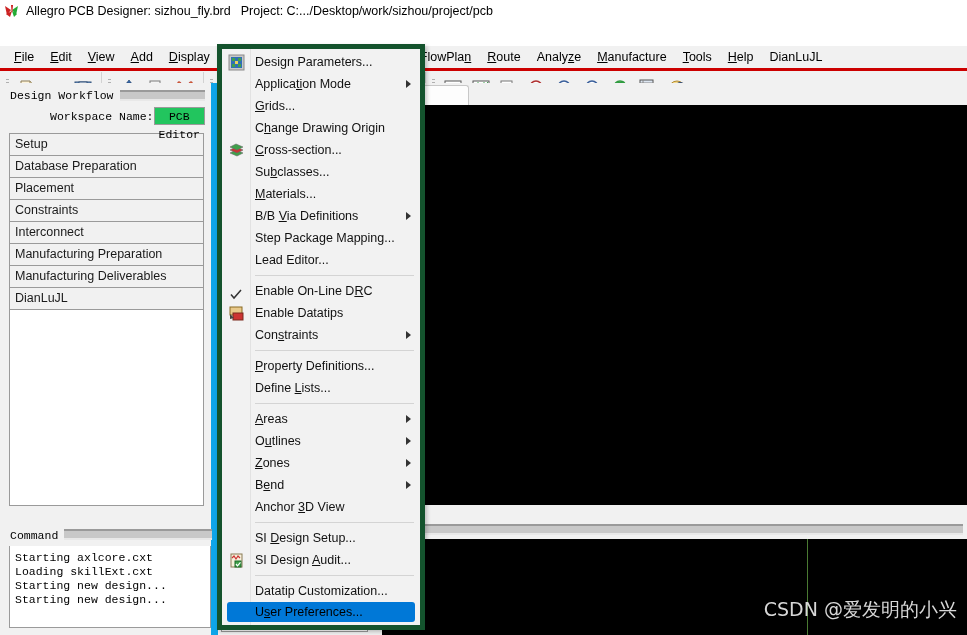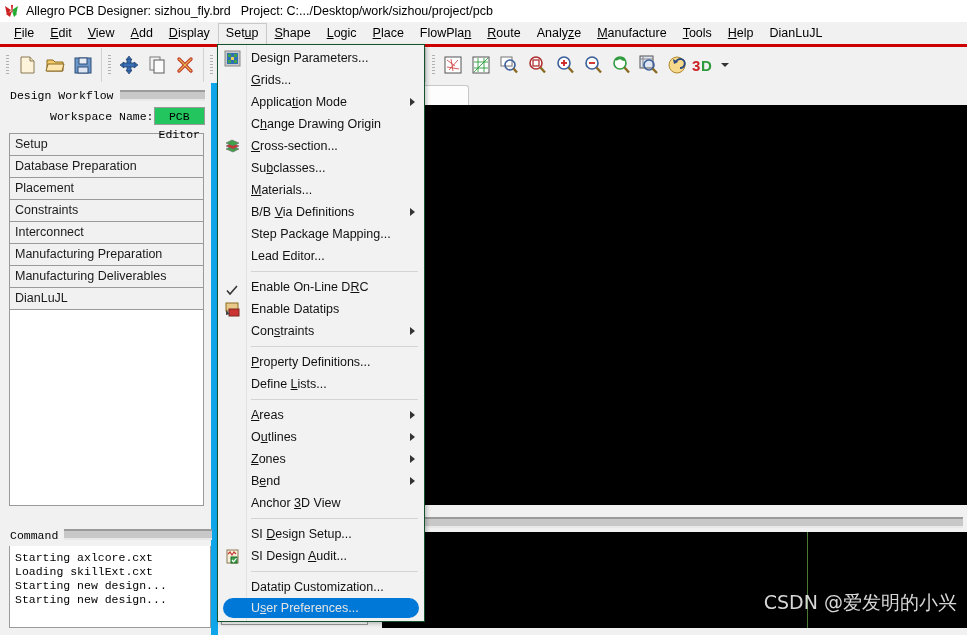--- a/index.html
+++ b/index.html
@@ -41,20 +41,21 @@
   
   .menubar {
     height: 22px;
     background: #f1f1f1;
     display: flex;
     align-items: center;
     padding-left: 6px;
     font-size: 12.5px;
     position: relative;
     z-index: 5;
+    margin-top: 24px;
   }
   .menubar .mi {
     padding: 3px 8px 4px 8px;
     cursor: default;
     line-height: 14px;
   }
   .menubar .mi.open {
     background: #f1f1f1;
     border-left: 1px solid #c9c9c9;
     border-right: 1px solid #c9c9c9;
@@ -244,21 +245,21 @@
     position: absolute;
     left: 0; top: 22px;
     right: 0;
     height: 400px;
     background: #000;
   }
 
   
   .bottom-strip {
     position: absolute;
-    left: 0; bottom: 7px;
+    left: 0; bottom: 0;
     width: 100%;
     height: 115px;
     background: #f1f1f1;
   }
   .panel-title {
     display: flex; align-items: center;
     height: 18px;
     padding-left: 6px;
     font-family: "Liberation Mono", monospace;
     font-size: 11.5px;
@@ -313,21 +314,21 @@
     white-space: nowrap;
   }
 
   
   .dropdown {
     position: absolute;
     left: 217px;
     top: 44px;
     width: 208px;
     background: #f2f2f2;
-    border: 1px solid #14532d;
+    border: 5px solid #14532d;
     box-shadow: 2px 2px 4px rgba(0,0,0,0.22);
     z-index: 80;
     padding: 2px 0 3px 0;
     box-sizing: border-box;
   }
   .dd-gutter {
     position: absolute;
     left: 0; top: 0; bottom: 0;
     width: 28px;
     background: #f2f2f2;
@@ -340,22 +341,22 @@
     padding-left: 33px;
     padding-right: 18px;
     font-size: 12.5px;
     color: #111;
     cursor: default;
     white-space: nowrap;
     z-index: 2;
   }
   .dd-item.sel {
     background: #0078d7;
-    color: #e5e5e5;
-    border-radius: 10px;
+    color: #000000;
+    border-radius: 3px;
     margin: 0 5px 0 5px;
     padding-left: 28px;
     height: 20px;
     line-height: 20px;
   }
   .dd-item u { text-decoration: underline; }
   .dd-sep {
     height: 1px;
     background: #d4d4d4;
     margin: 4px 6px 4px 33px;
@@ -738,26 +739,26 @@
             <rect x="10" y="4" width="3" height="3"></rect>
             <rect x="4" y="10" width="3" height="3"></rect>
             <rect x="10" y="10" width="3" height="3"></rect>
           </g>
         <rect x="7" y="7" width="3" height="3" fill="#e8d35a"></rect>
       </svg>
     </span>
     Desi<u>g</u>n Parameters...
   </div>
 
-  <div class="dd-item"><u>G</u>rids...</div>
-
   <div class="dd-item">
     Applica<u>ti</u>on Mode
     <span class="dd-arrow"></span>
   </div>
+
+  <div class="dd-item"><u>G</u>rids...</div>
   <div class="dd-item">C<u>h</u>ange Drawing Origin</div>
 
   <div class="dd-item">
     <span class="dd-ico">
       <svg width="17" height="17" viewBox="0 0 17 17">
         <g stroke="#6a6a6a" stroke-width="0.6">
           <path d="M2 11 l6 -3 l7 3 l-6 3 z" fill="#3fa14a"></path>
           <path d="M2 8 l6 -3 l7 3 l-6 3 z" fill="#cc3333"></path>
           <path d="M2 5 l6 -3 l7 3 l-6 3 z" fill="#3fa14a"></path>
         </g>

